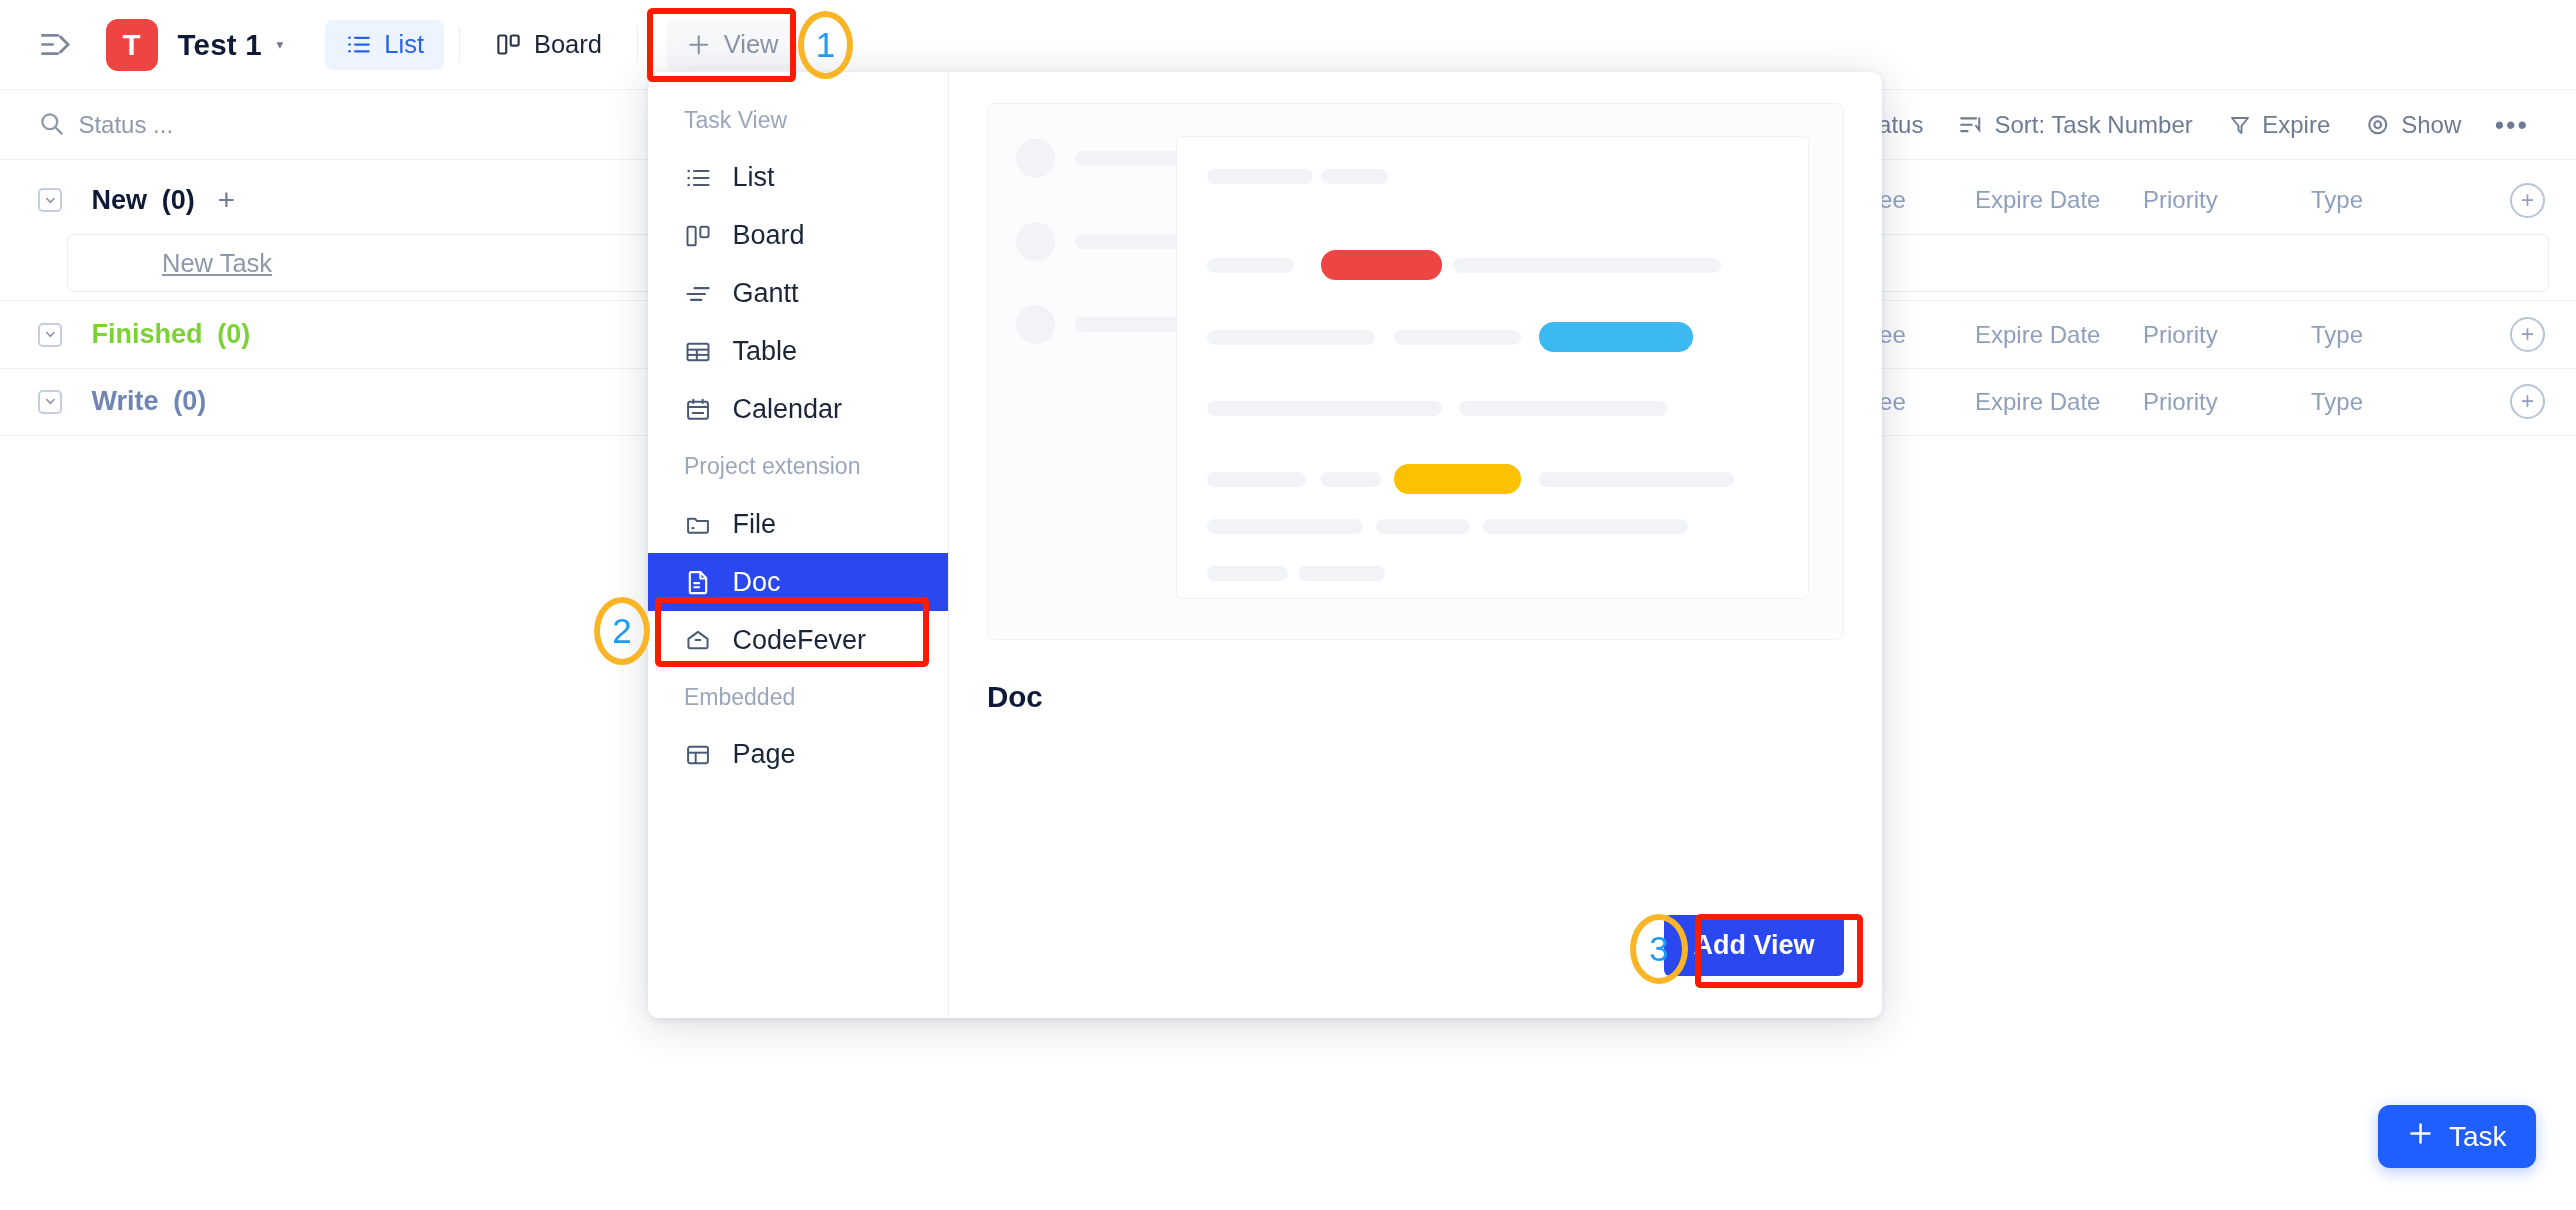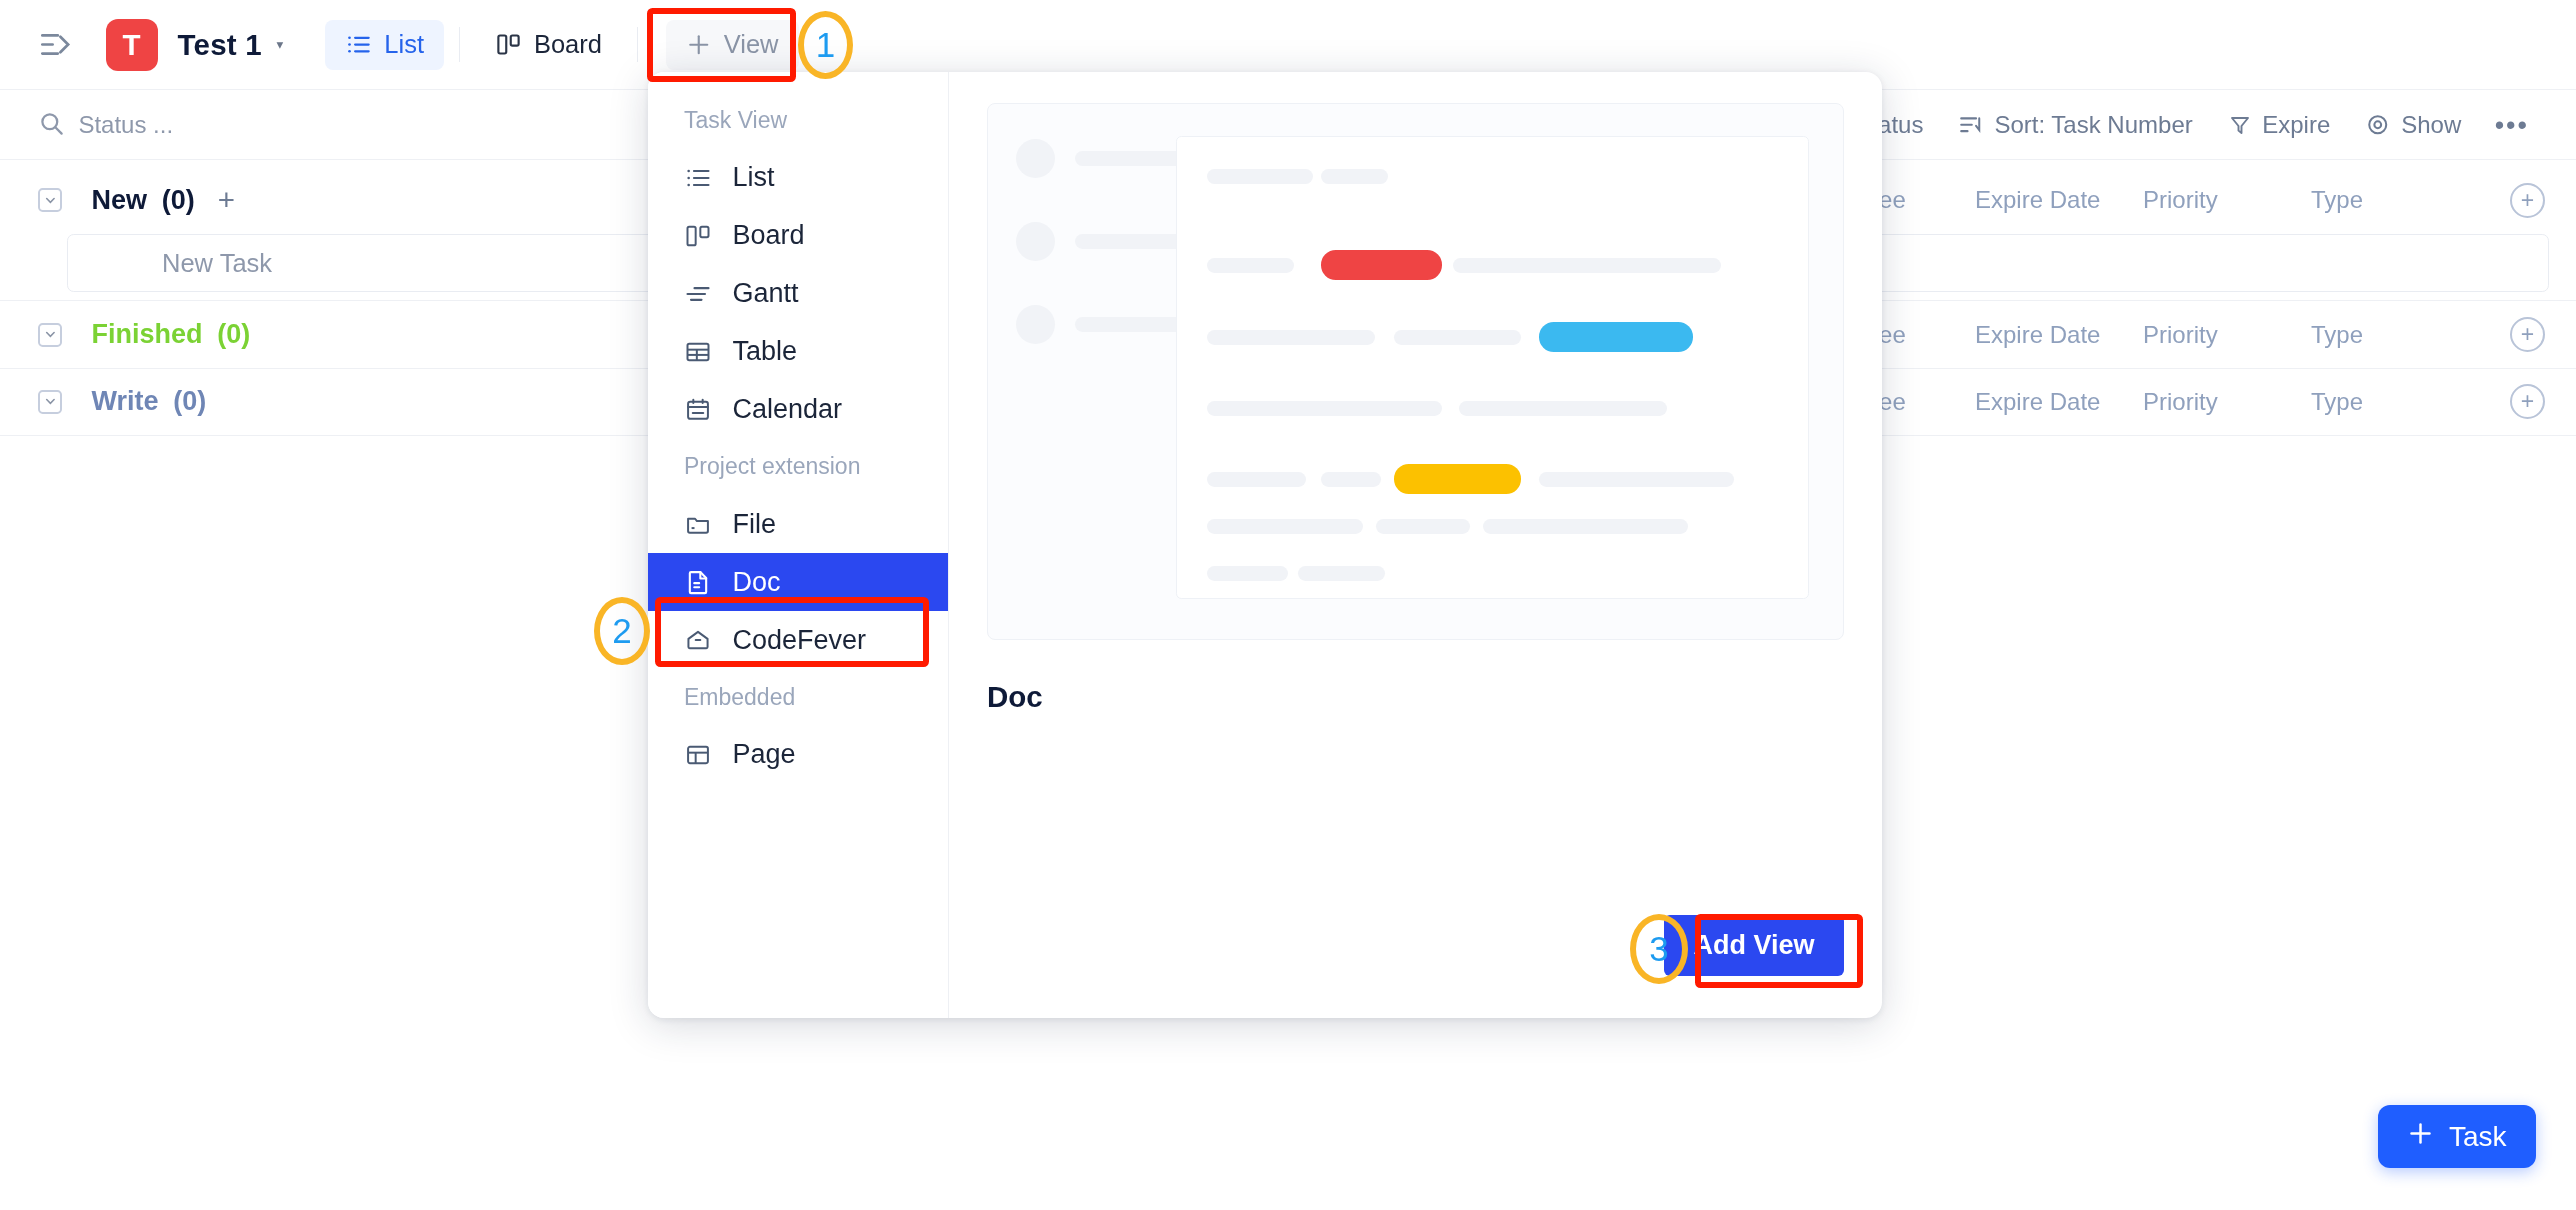--- a/index.html
+++ b/index.html
@@ -109,29 +109,29 @@
     width: 35px; height: 35px; border: 2px solid #b9c4d8; border-radius: 50%;
     display: flex; align-items: center; justify-content: center;
     color: #8fa0bd; font-size: 23px; margin-left: 31px;
   }
 
   .newtask-row {
     position: absolute; left: 67px; width: 2482px; height: 58px;
     border: 1.3px solid #e9ecf2; border-radius: 6.7px; background: #fff;
     display: flex; align-items: center;
   }
-  .newtask-label { margin-left: 94px; font-size: 25.5px; color: #8e98ab; }
+  .newtask-label { margin-left: 94px; font-size: 25.5px; color: #8e98ab; text-decoration: underline; }
   .rowline {
     position: absolute; left: 0; width: 2576px; height: 1.3px; background: #eef0f4;
   }
 
   
   .popup {
     position: absolute; left: 648px; top: 72px; width: 1234px; height: 946px;
-    background: #fff; border-radius: 16px;
+    background: #fff; border-radius: 11px;
     box-shadow: 0 6.7px 39px rgba(22,34,66,.17), 0 1.3px 6.7px rgba(22,34,66,.08);
     z-index: 40; overflow: hidden; display: flex;
   }
   .popup-left {
     width: 301px; border-right: 1.3px solid #eef0f4; padding-top: 20px;
     background: #fff;
   }
   .sec-label {
     font-size: 23px; color: #9aa6bb; padding: 14.8px 0 14.8px 36px;
   }

